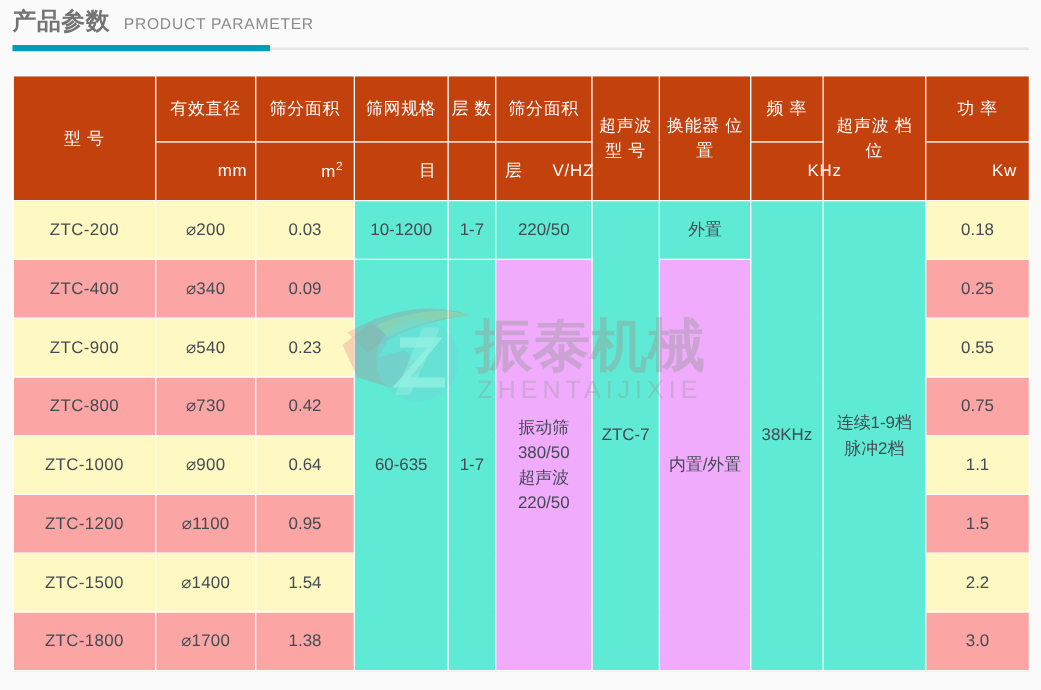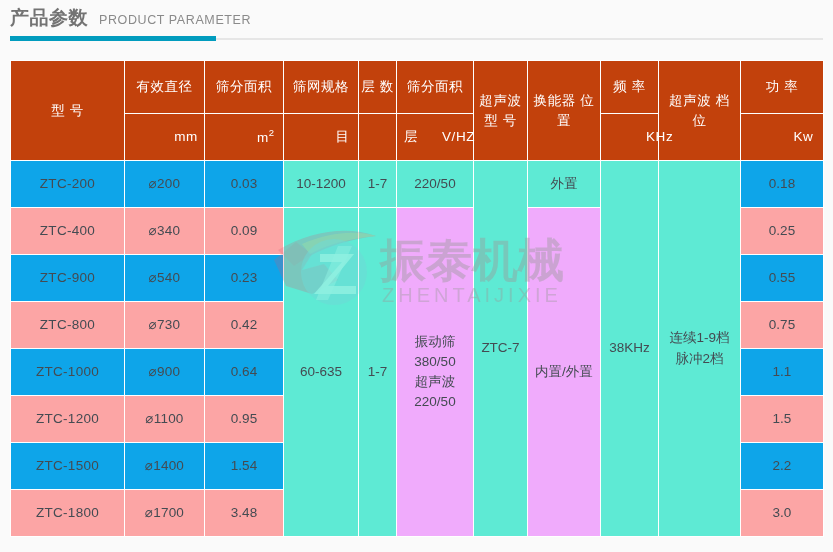--- a/index.html
+++ b/index.html
@@ -54,21 +54,21 @@
   }
   .rule-accent {
     position: absolute; left: 0; top: 0;
     width: 206px; height: 5px;
     background: #019cbe;
   }
 
   
   .watermark {
     position: absolute;
-    left: 272px; top: 224px;
+    left: 272px; top: 240px;
     width: 320px; height: 95px;
     pointer-events: none;
     z-index: 5;
     opacity: 1;
   }
 
   
   .table-wrap {
     position: absolute;
     left: 10px; top: 60px;
@@ -102,21 +102,21 @@
   .sup { font-size: 9.5px; vertical-align: super; letter-spacing: 0; }
 
   
   table.spec tbody td {
     height: 47px;
     font-size: 13.5px;
     color: #444b52;
     border: 1px solid #ffffff;
     line-height: 1.5;
   }
-  tbody tr.odd  td.striped { background: #0ea5e9; }
+  tbody tr.odd  td.striped { background: #fef9c3; }
   tbody tr.even td.striped { background: #fca5a5; }
   td.plain-white { background: #5eead4; }
   td.plain-grey  { background: #f0abfc; }
   td.multiline {
     font-size: 13px;
     line-height: 1.55;
     white-space: pre-line;
   }
   td.model-col { letter-spacing: 0.3px; }
   .dia { letter-spacing: 0.2px; }
@@ -255,21 +255,21 @@
         <tr class="odd">
           <td class="striped model-col">ZTC-1500</td>
           <td class="striped dia">⌀1400</td>
           <td class="striped">1.54</td>
           <td class="striped">2.2</td>
         </tr>
 
         <tr class="even">
           <td class="striped model-col">ZTC-1800</td>
           <td class="striped dia">⌀1700</td>
-          <td class="striped">3.48</td>
+          <td class="striped">1.38</td>
           <td class="striped">3.0</td>
         </tr>
 
       </tbody>
     </table>
   </div>
 
 </div>
 
 </body></html>

